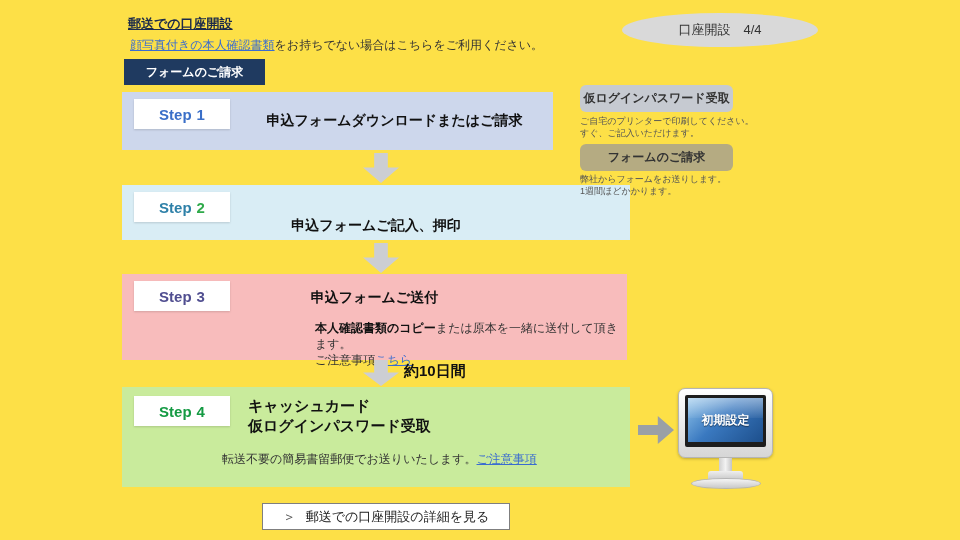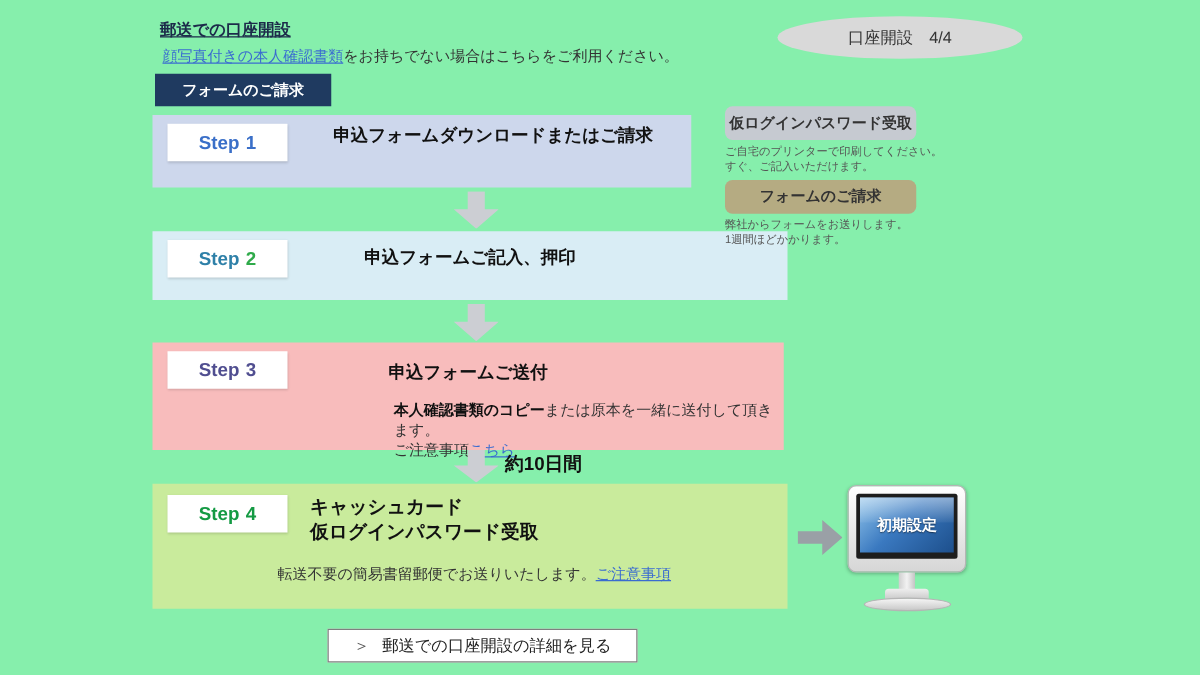--- a/index.html
+++ b/index.html
@@ -1,18 +1,18 @@
 <!DOCTYPE html>
 <html><head>
 <meta charset="utf-8">
 <style>
   * { margin:0; padding:0; box-sizing:border-box; }
   html,body { background:#fff; }
   body { font-family:"Liberation Sans","DejaVu Sans",sans-serif; }
-  #stage { position:relative; width:960px; height:540px; background:#86efac; overflow:hidden; }
+  #stage { position:relative; width:960px; height:540px; background:#fde047; overflow:hidden; }
 
   
   .page-title { position:absolute; left:128px; top:15px; font-size:13px; font-weight:bold;
     color:#1c2b4a; text-decoration:underline; }
   .sub-line { position:absolute; left:130px; top:37px; font-size:12px; color:#333; }
   .sub-line a { color:#3a6cd0; text-decoration:underline; cursor:pointer; }
   .badge { position:absolute; left:622px; top:13px; width:196px; height:34px; background:#d9d9d9;
     border-radius:50%; display:flex; align-items:center; justify-content:center;
     font-size:13px; color:#333; }
   .flow-header { position:absolute; left:124px; top:59px; width:141px; height:26px; background:#1f3a60;
@@ -22,22 +22,22 @@
   .step-box { position:absolute; left:122px; }
   .sb1 { top:92px;  width:431px; height:58px; }
   .sb2 { top:185px; width:508px; height:55px; }
   .sb3 { top:274px; width:505px; height:86px; }
   .sb4 { top:387px; width:508px; height:100px; }
   .step-label { position:absolute; left:12px; top:7px; width:96px; height:30px; background:#fff;
     display:flex; align-items:center; justify-content:center; gap:5px;
     font-size:15px; font-weight:bold; box-shadow:0 1px 2px rgba(0,0,0,.15); }
   .sb4 .step-label { top:9px; }
   .step-title { position:absolute; left:0; right:0; text-align:center; font-size:14px; font-weight:bold; color:#111; }
-  .sb1 .step-title { top:8px; padding-left:70px;margin-left:44px; }
-  .sb2 .step-title { top:12px; }
+  .sb1 .step-title { top:20px; padding-left:70px;margin-left:44px; }
+  .sb2 .step-title { top:32px; }
   .sb3 .step-title { top:15px; }
   .s3-note { position:absolute; left:193px; top:46px; font-size:12px; color:#333; line-height:16px; }
   .s3-note b { color:#111; }
   .s3-note a, .s4-note a { color:#3a6cd0; text-decoration:underline; cursor:pointer; }
   .s4-title { position:absolute; left:126px; top:9px; font-size:15px; font-weight:bold; color:#111; line-height:20px; }
   .s4-note { position:absolute; left:100px; top:64px; font-size:12px; color:#333; }
 
   
   .down-arrow { position:absolute; width:36px; height:30px; background:#ccced3;
     clip-path:polygon(31% 0,69% 0,69% 48%,100% 48%,50% 100%,0 48%,31% 48%); }

